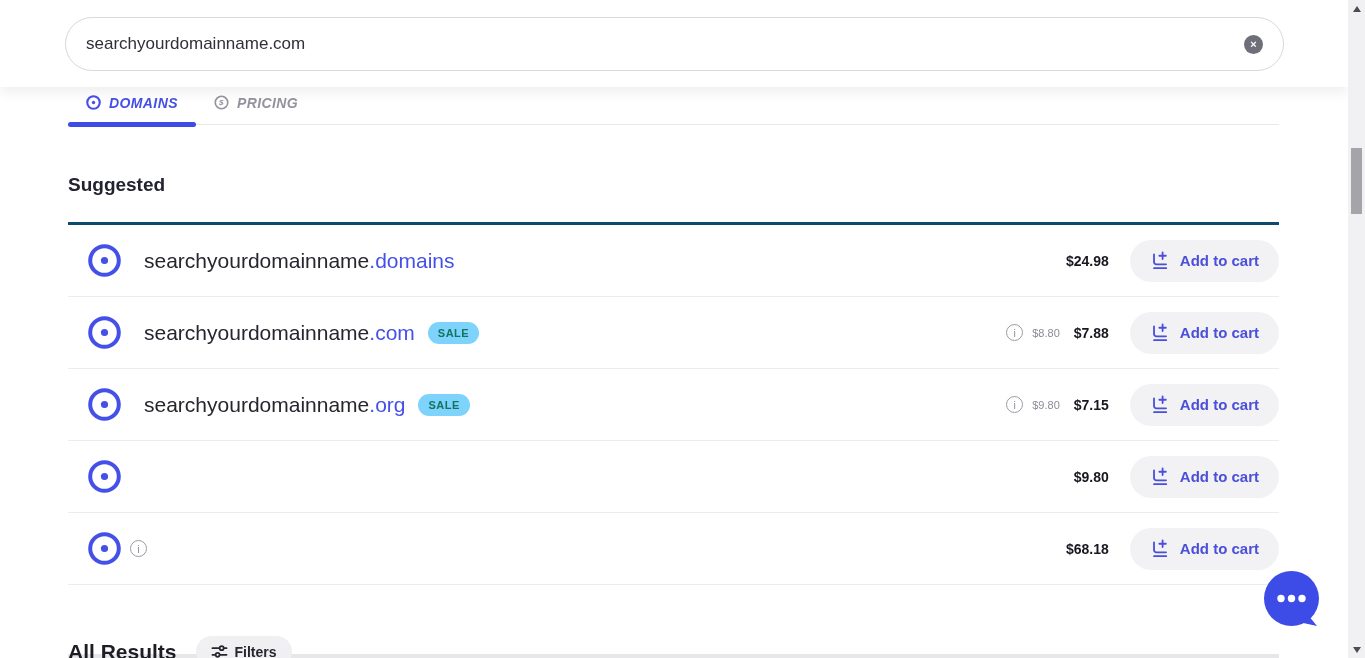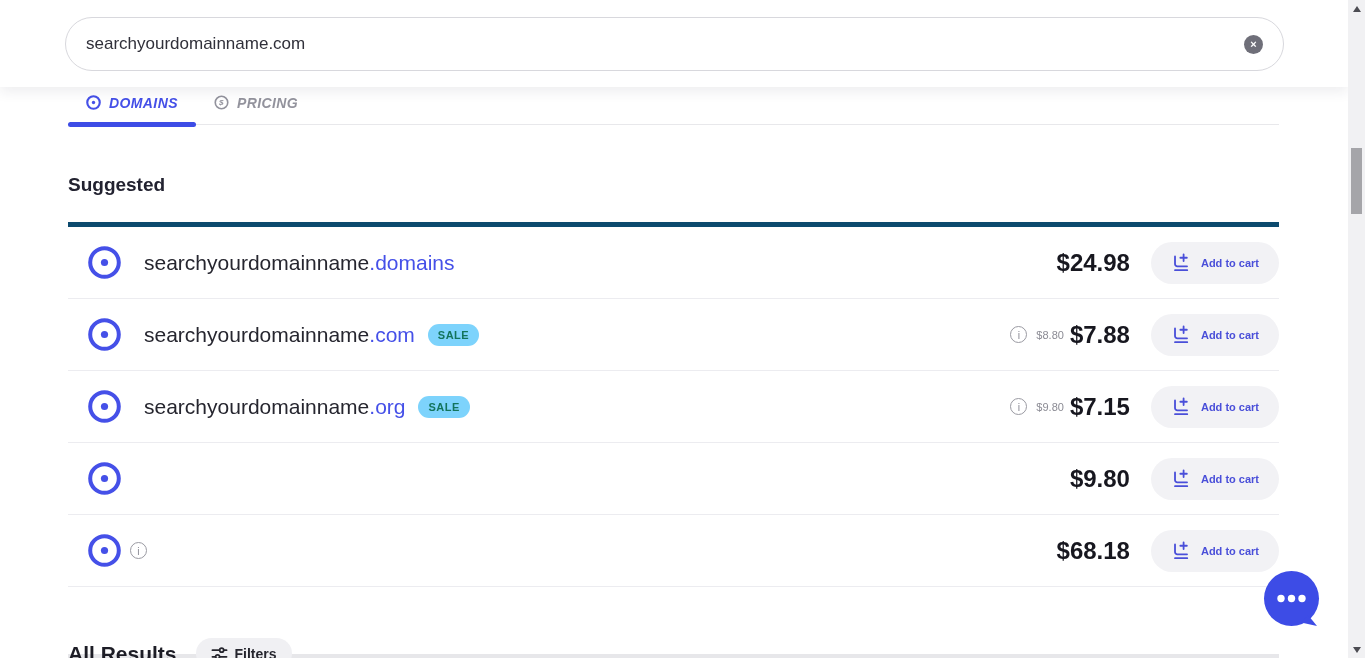--- a/index.html
+++ b/index.html
@@ -25,36 +25,36 @@
     display:flex; }
   .tab { display:flex; align-items:center; gap:8px; padding:0 18px 6px 18px; height:100%;
     position:relative; cursor:pointer; font-size:14px; font-weight:bold; letter-spacing:.4px;
     color:#93939d; }
   .tab.active { color:#4550e8; }
   .tab.active::after { content:""; position:absolute; left:0; right:0; bottom:-3px;
     height:5px; border-radius:3px; background:#3d4ce6; }
 
   
   .section-heading { margin:49px 0 0 68px; font-size:19px; font-weight:bold; color:#222230; }
-  .rows { margin:26px 69px 0 68px; border-top:5px solid #0c4a6e; }
+  .rows { margin:26px 69px 0 68px; border-top:3px solid #0c4a6e; }
   .row { height:72px; display:flex; align-items:center; border-bottom:1px solid #ececf0; }
   .bullseye { width:33px; height:33px; margin-left:20px; flex:none; cursor:pointer; }
   .domain { margin-left:23px; font-size:21px; color:#26262f; cursor:pointer; }
   .tld { color:#4550e8; }
   .sale-badge { margin-left:13px; background:#7dd3fc; color:#13745c; font-size:11px;
     font-weight:bold; letter-spacing:.5px; padding:5px 10px; border-radius:12px; }
   .name-info { margin-left:9px; }
   .right { margin-left:auto; display:flex; align-items:center; }
   .info-circ { width:17px; height:17px; border:1.5px solid #9a9aa2; border-radius:50%;
     color:#8d8d96; font-size:10.5px; display:flex; align-items:center; justify-content:center;
     cursor:pointer; flex:none; }
   .old-price { margin-left:9px; font-size:11px; color:#8b8b94; }
-  .price { margin-left:6px; font-size:24px; font-weight:bold; color:#17171f; }
+  .price { margin-left:14px; font-size:14px; font-weight:bold; color:#17171f; }
   .cart-btn { margin-left:21px; height:42px; padding:0 20px; border:none; border-radius:21px;
-    background:#f2f2f5; color:#4a4fd9; font-size:11px; font-weight:bold; font-family:inherit;
+    background:#f2f2f5; color:#4a4fd9; font-size:15px; font-weight:bold; font-family:inherit;
     display:flex; align-items:center; gap:9px; cursor:pointer; }
 
   
   .all-results { position:relative; z-index:2; margin:51px 69px 0 68px;
     display:flex; align-items:center; }
   .all-results-heading { font-size:21px; font-weight:bold; color:#1d1d26; }
   .filters-btn { margin-left:19px; height:31px; padding:0 15px; border:none; border-radius:16px;
     background:#f0f0f3; color:#26262e; font-size:14px; font-weight:600; font-family:inherit;
     display:flex; align-items:center; gap:7px; cursor:pointer; }
   .bottom-strip { position:absolute; left:68px; right:69px; bottom:0; height:4px;

